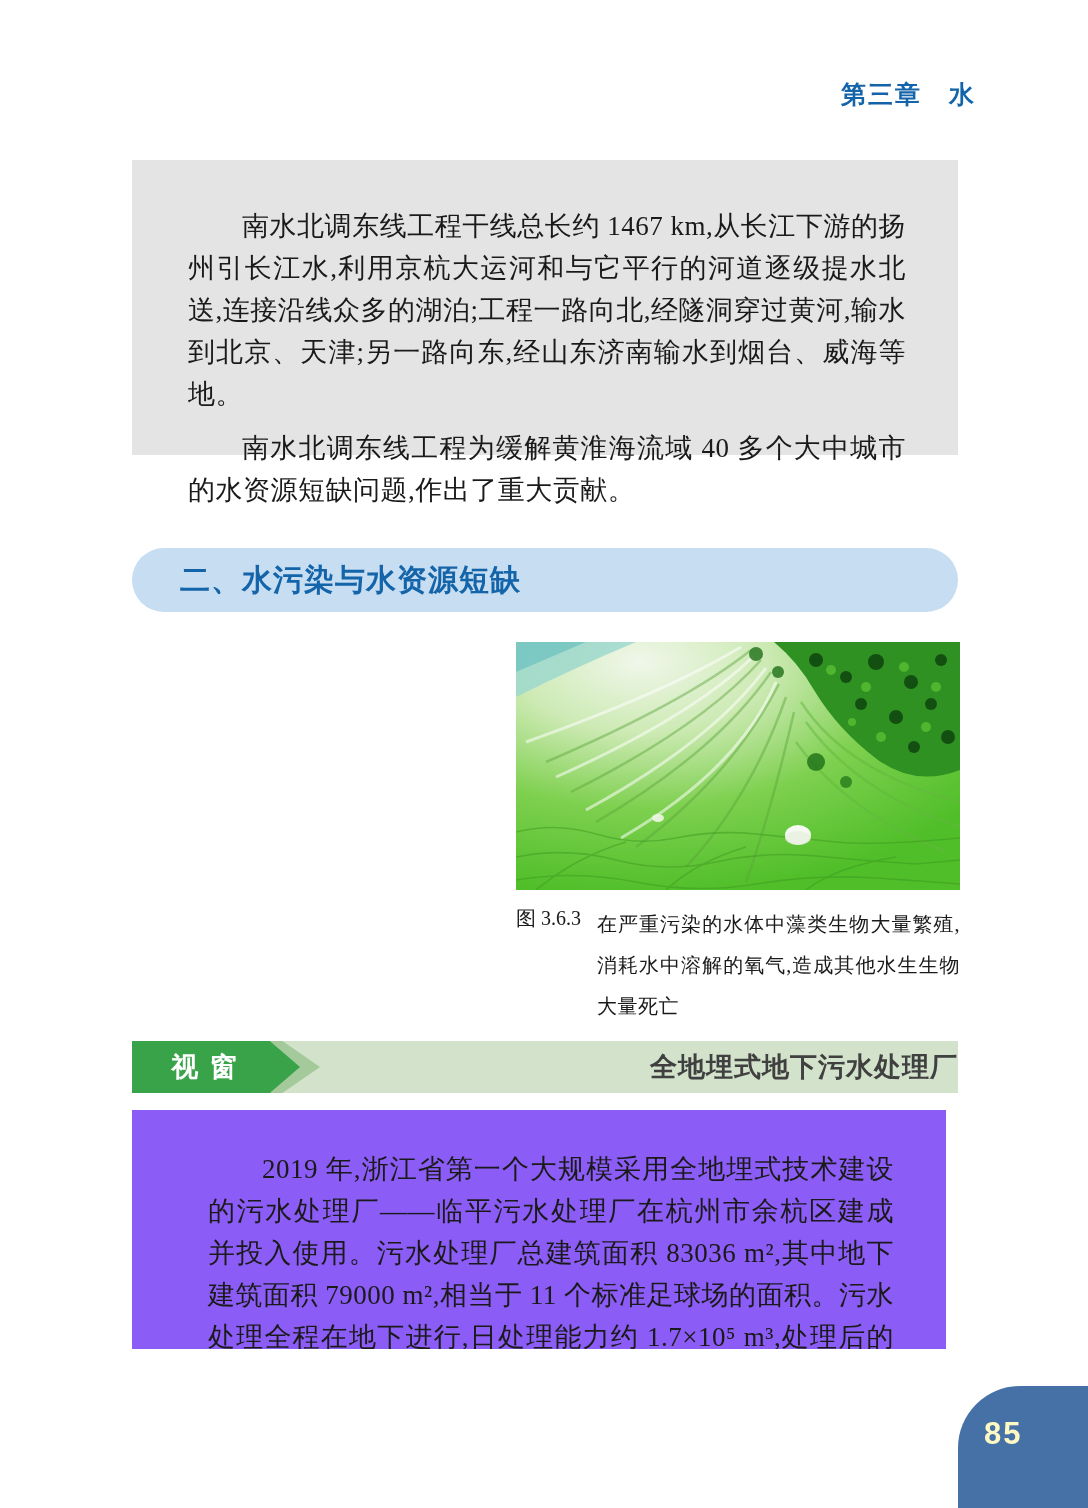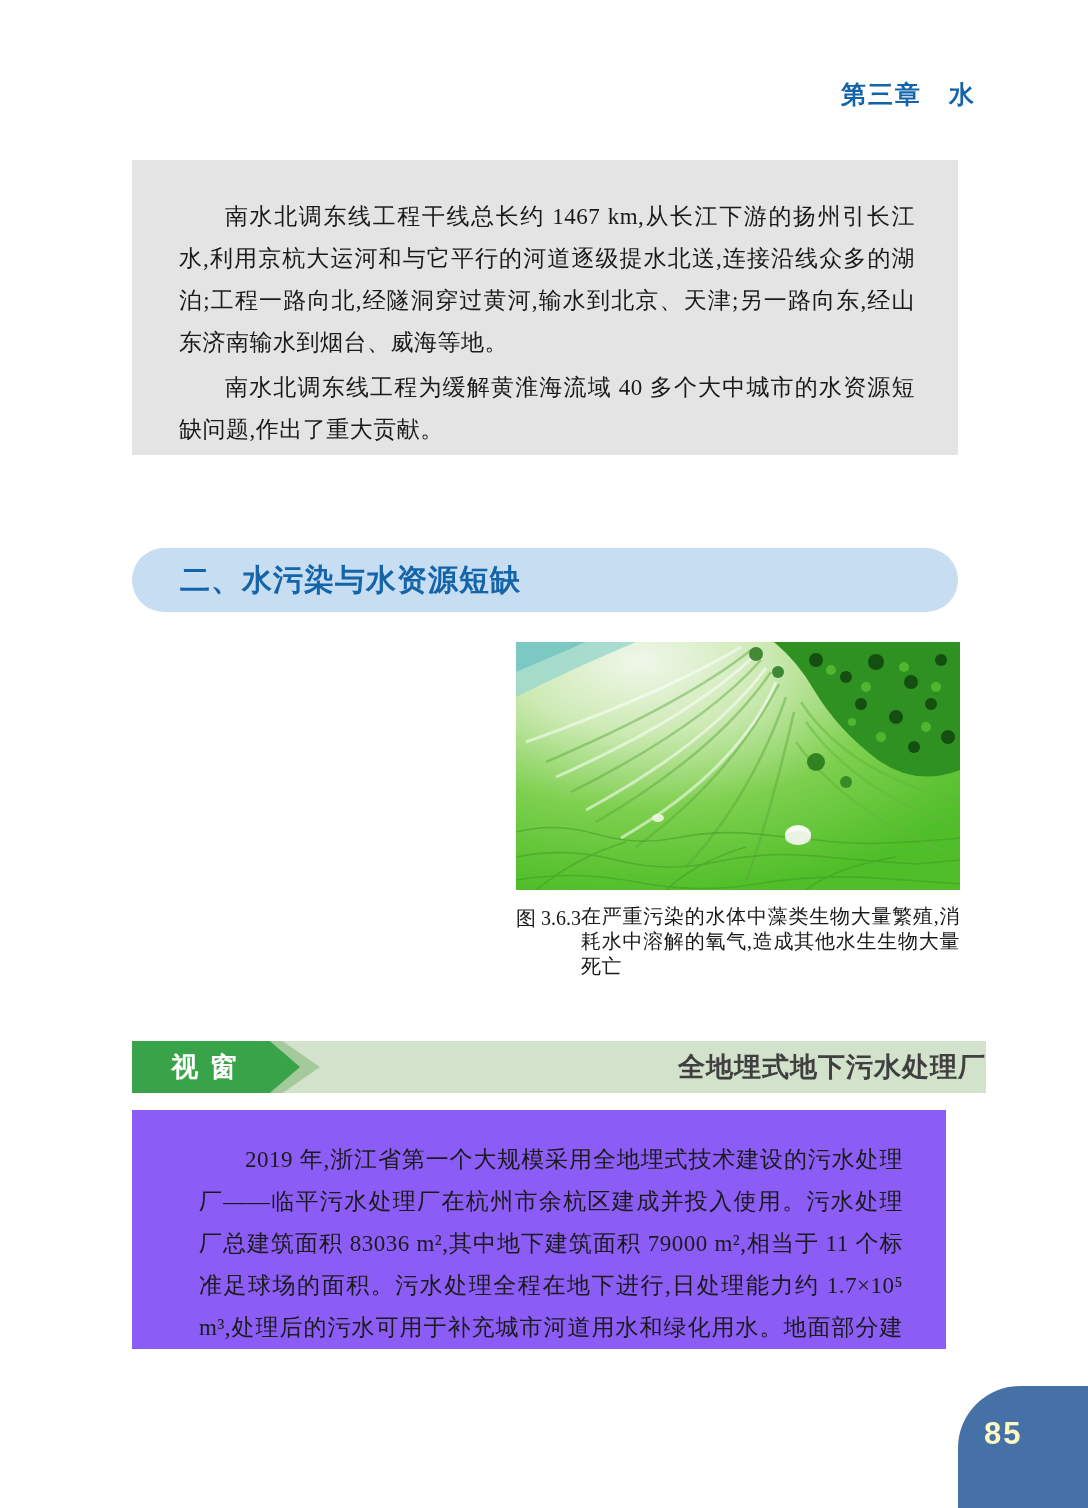--- a/index.html
+++ b/index.html
@@ -15,21 +15,21 @@
     font-family:"Liberation Sans","DejaVu Sans",sans-serif;
     font-weight:bold;font-size:25px;color:#1464aa;letter-spacing:2px;
   }
 
   .intro-box{
     position:absolute;left:132px;top:160px;width:826px;height:295px;
     background:#e5e4e5;box-sizing:border-box;
     padding:33px 40px 0 44px;
   }
   .para{
-    margin:3px;font-size:23px;line-height:42px;text-align:justify;
+    margin:12px;font-size:27px;line-height:42px;text-align:justify;
     text-indent:2em;letter-spacing:0.5px;
   }
 
   .section-banner{
     position:absolute;left:132px;top:524px;width:826px;height:64px;
     background:#c7ddf1;border-radius:32px;box-sizing:border-box;margin-top:24px;
   }
   .section-banner .label{
     display:block;line-height:64px;padding-left:48px;
     font-family:"Liberation Sans","DejaVu Sans",sans-serif;
@@ -37,34 +37,33 @@
   }
 
   .main-text{
     position:absolute;left:132px;top:608px;width:376px;
   }
   .main-text .para{line-height:41px;}
 
   .figure-block{position:absolute;left:516px;top:642px;width:444px;}
   .figure-image{display:block;width:444px;height:248px;}
   .figure-caption-row{
-    display:flex;margin-top:14px;align-items:flex-start;
+    display:flex;margin-top:14px;gap:16px;align-items:flex-start;
   }
   .figure-label{
     flex:0 0 auto;font-size:20px;line-height:29px;white-space:nowrap;
   }
   .figure-caption{
-    flex:1 1 auto;font-size:20px;line-height:25px;text-align:justify;
+    flex:1 1 auto;font-size:20px;line-height:41px;text-align:justify;
     letter-spacing:0.5px;margin:0;
   }
 
   .window-bar{
     position:absolute;left:132px;top:1041px;width:826px;height:52px;
     background:#d2e2cb;
-    padding-left:28px;
   }
   .window-chevron-back{
     position:absolute;left:0;top:0;height:52px;width:188px;
     background:#a4ca9b;
     clip-path:polygon(0 0,80% 0,100% 50%,80% 100%,0 100%);
   }
   .window-tag{
     position:absolute;left:0;top:0;height:52px;width:168px;
     background:#38a348;color:#ffffff;
     clip-path:polygon(0 0,82% 0,100% 50%,82% 100%,0 100%);

